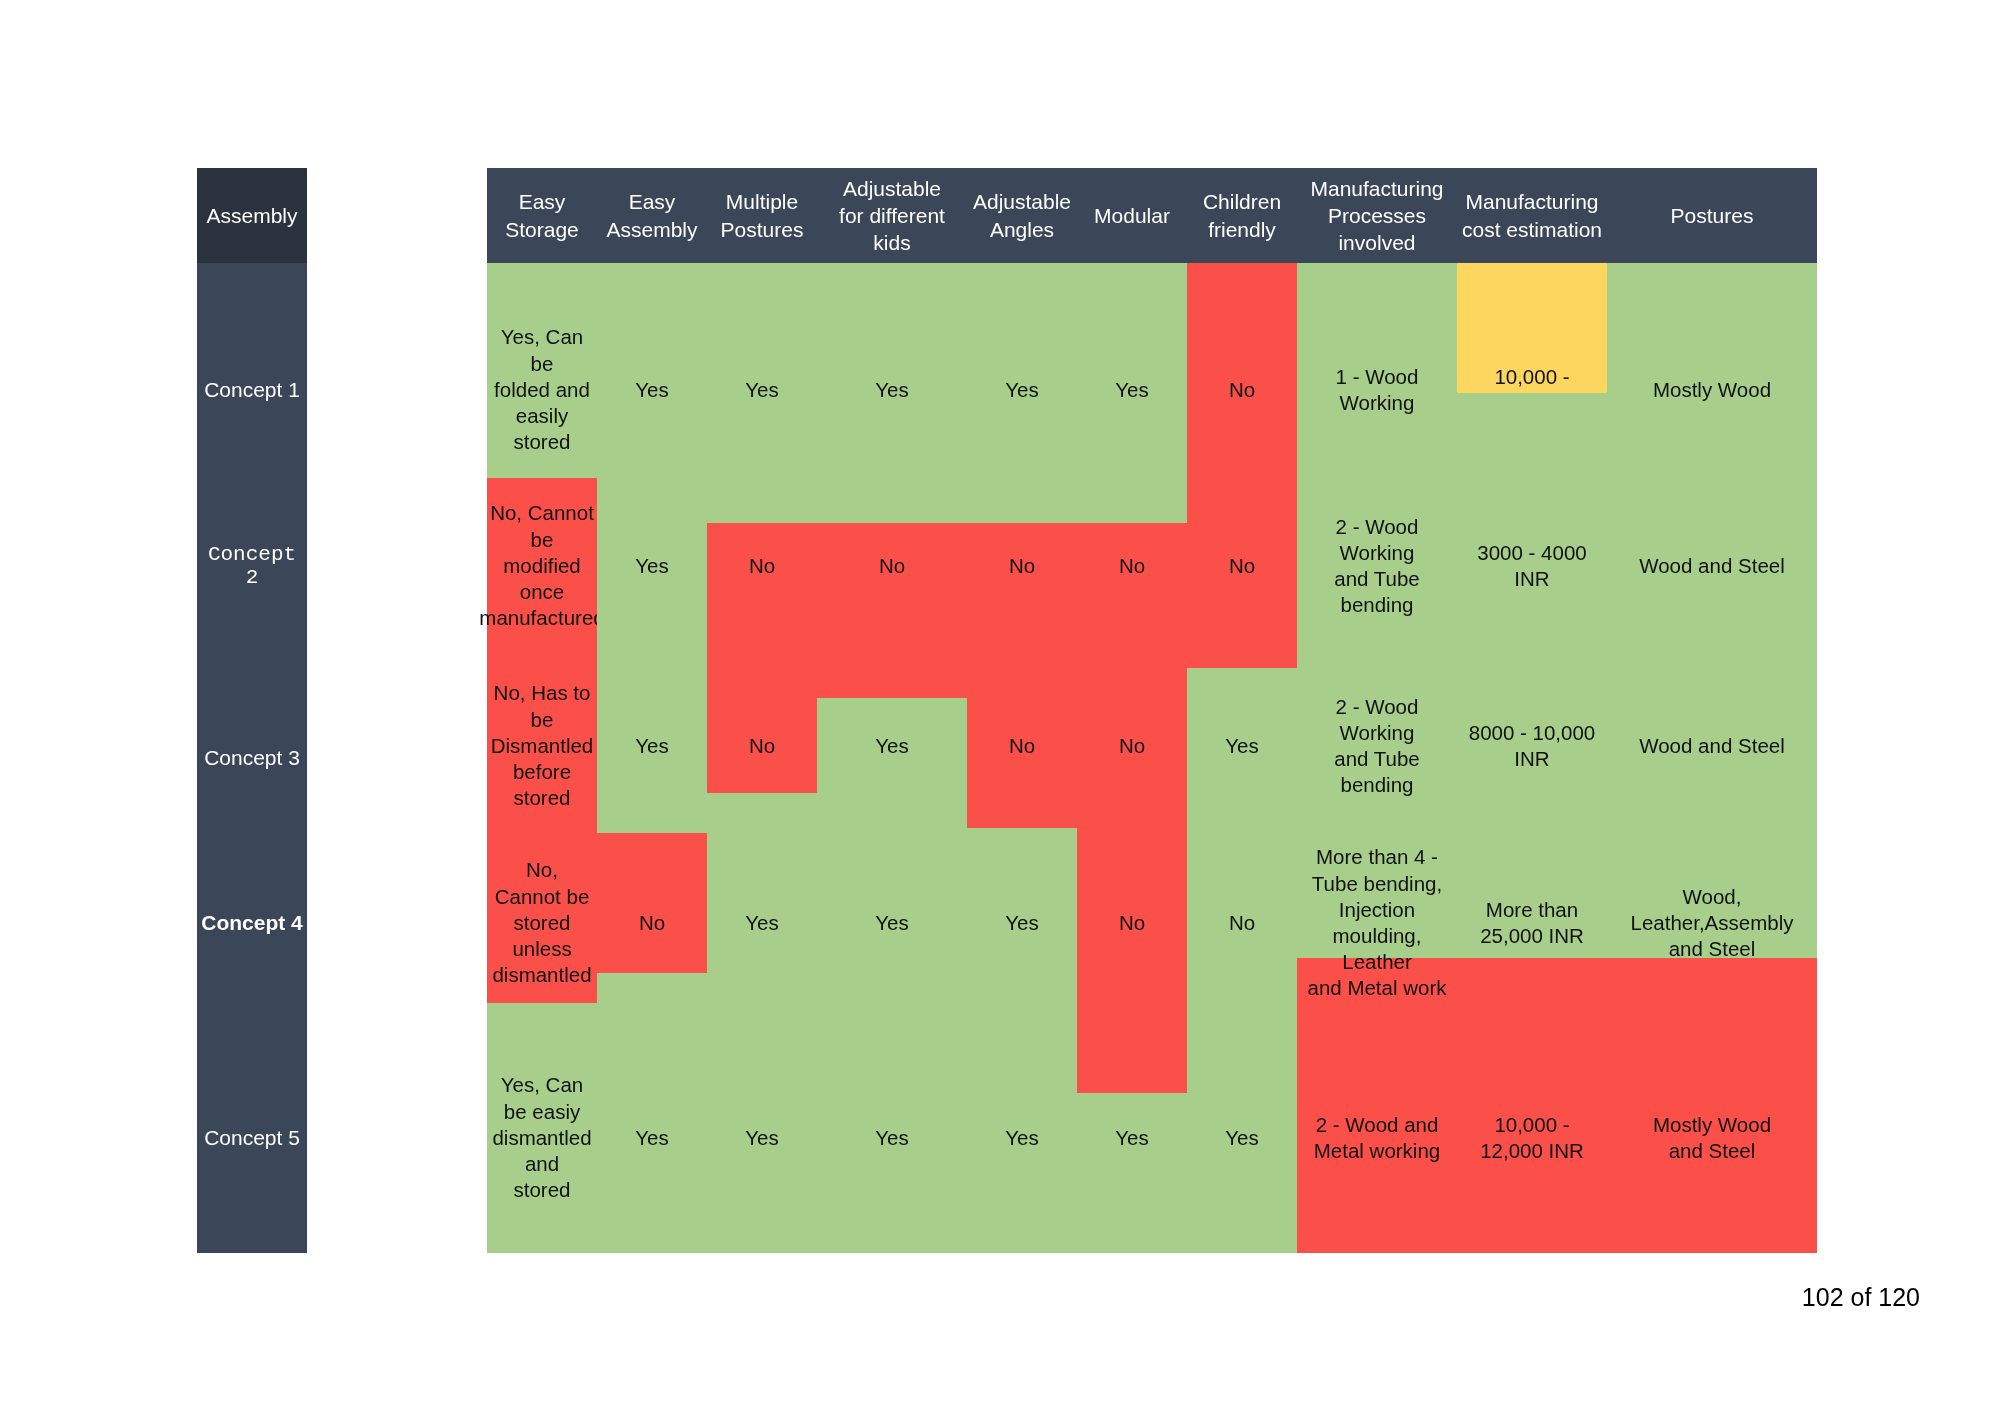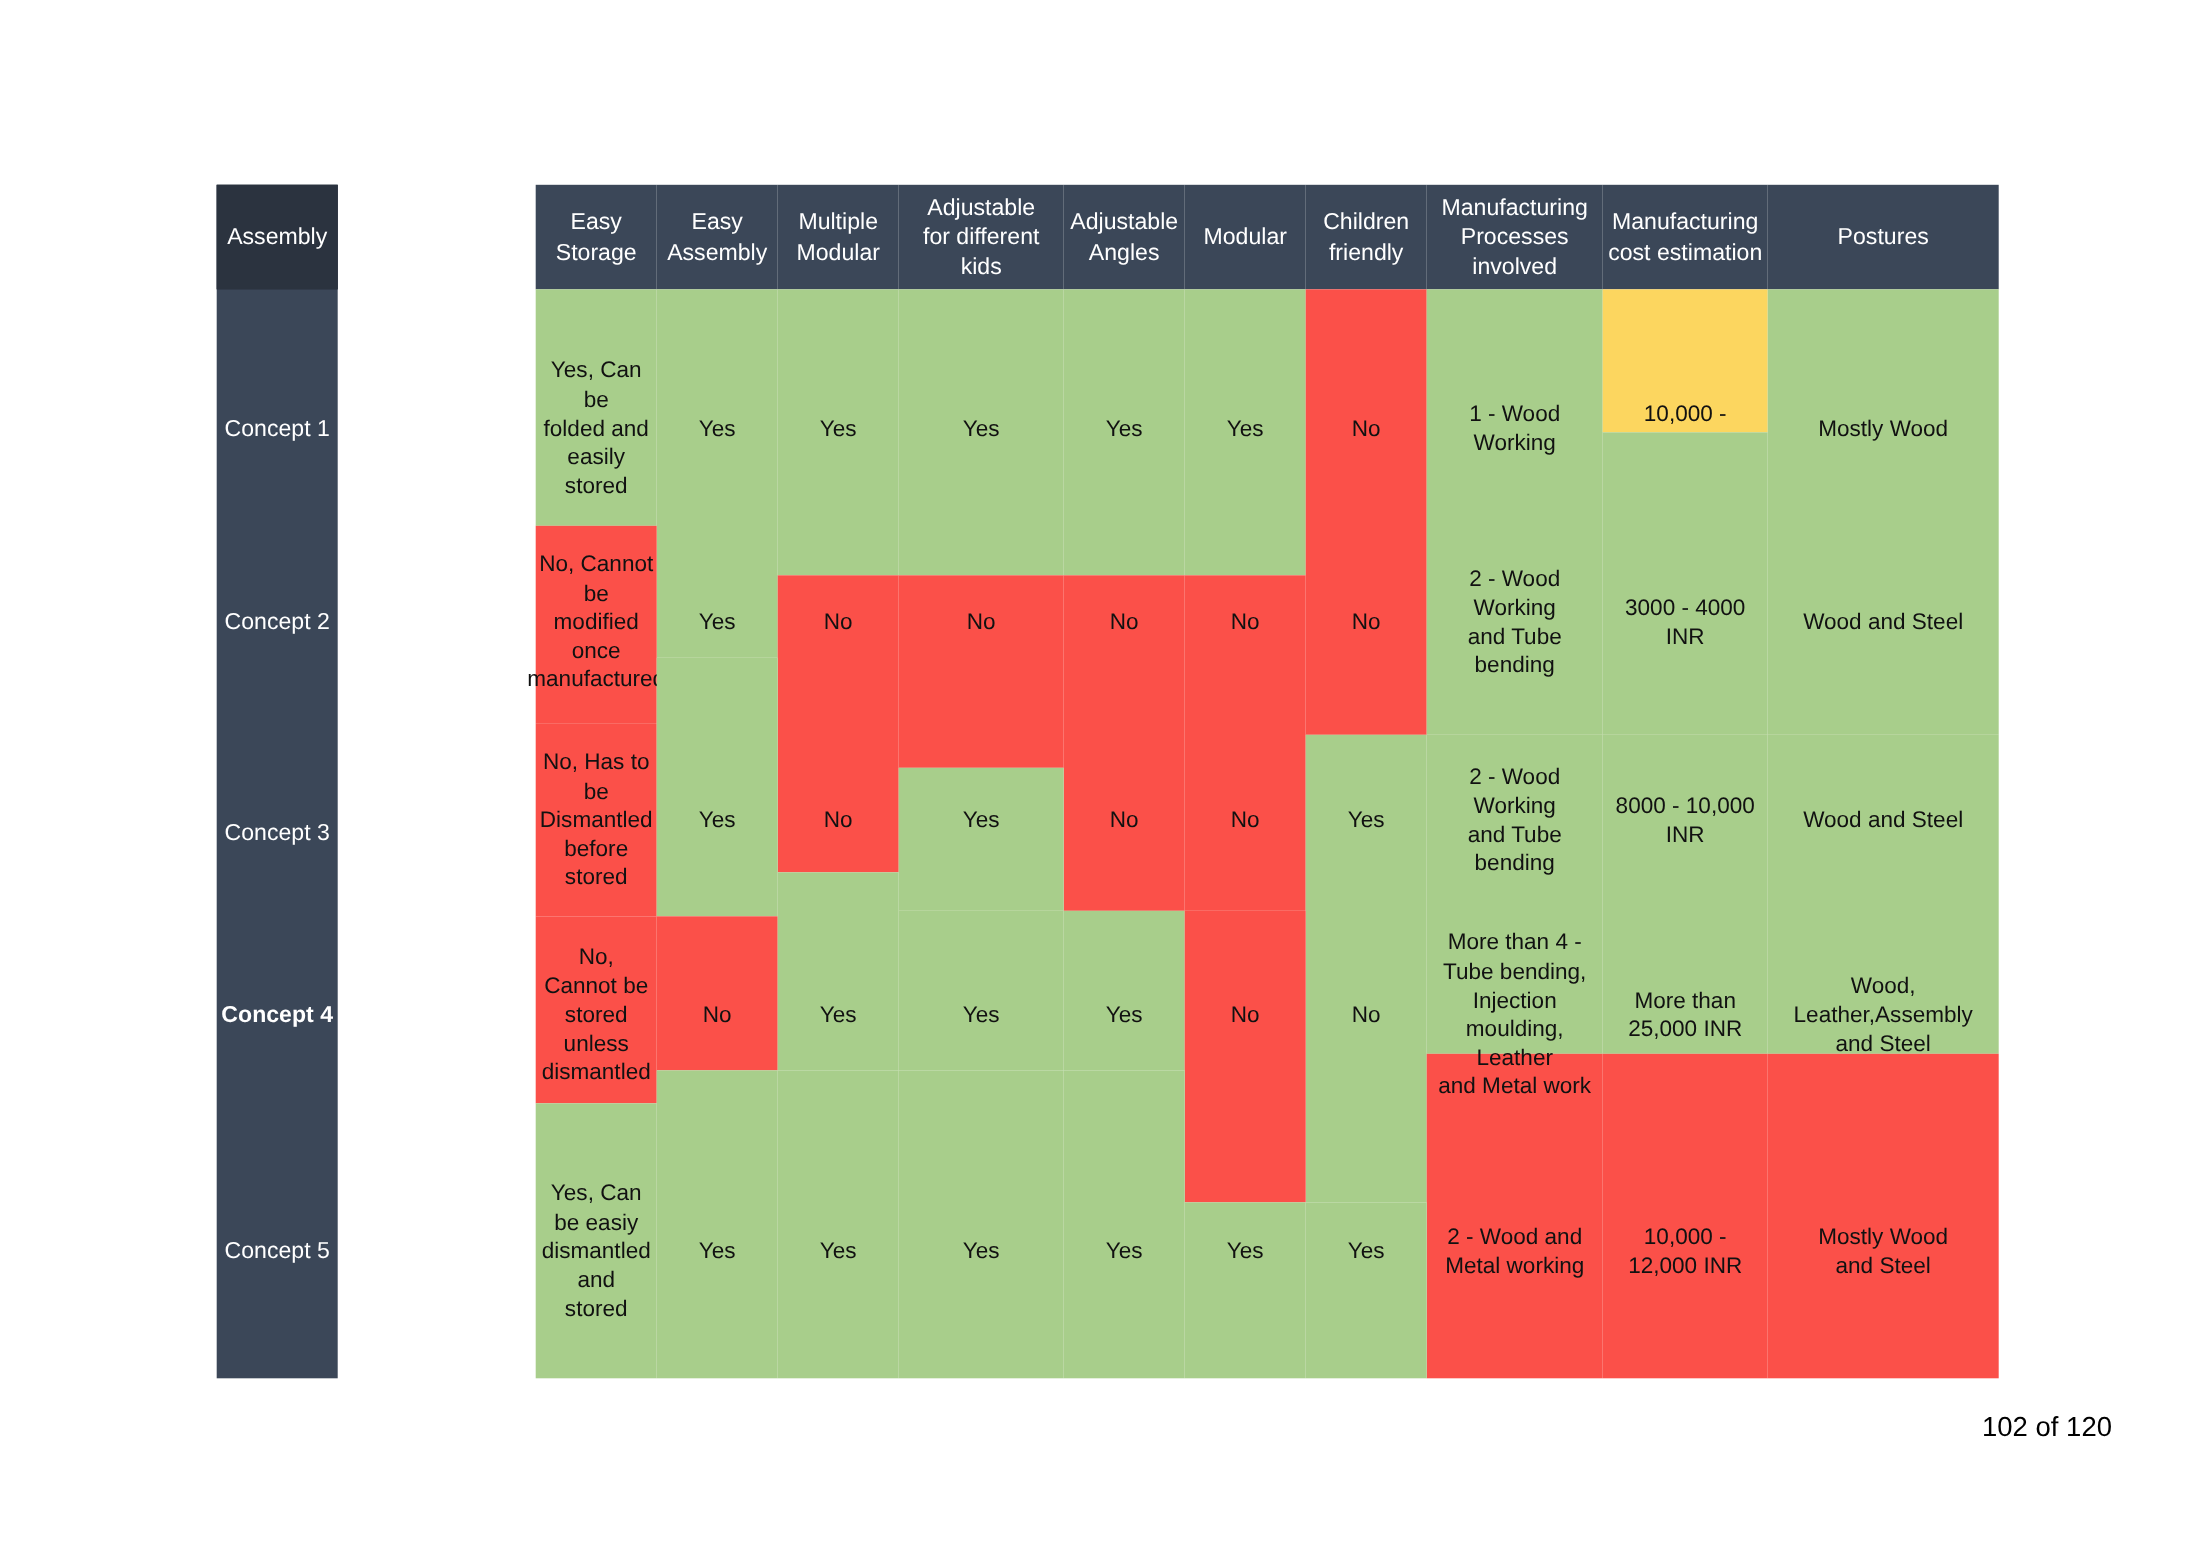--- a/index.html
+++ b/index.html
@@ -105,39 +105,39 @@
   <div id="row-rail">
     <div class="corner-box"></div>
   </div>
 
   <div id="header-row">
       <div class="hdr corner" style="left: 0px; top: 0px; width: 110px; height: 95px;">Assembly</div>
       <div class="hdr" style="left: 290px; top: 0px; width: 110px; height: 95px;">Easy Storage</div>
       <div class="hdr" style="left: 400px; top: 0px; width: 110px; height: 95px;">Easy
 Assembly</div>
       <div class="hdr" style="left: 510px; top: 0px; width: 110px; height: 95px;">Multiple
-Modular</div>
+Postures</div>
       <div class="hdr" style="left: 620px; top: 0px; width: 150px; height: 95px;">Adjustable
 for different
 kids</div>
       <div class="hdr" style="left: 770px; top: 0px; width: 110px; height: 95px;">Adjustable
 Angles</div>
       <div class="hdr" style="left: 880px; top: 0px; width: 110px; height: 95px;">Modular</div>
       <div class="hdr" style="left: 990px; top: 0px; width: 110px; height: 95px;">Children
 friendly</div>
       <div class="hdr" style="left: 1100px; top: 0px; width: 160px; height: 95px;">Manufacturing
 Processes
 involved</div>
       <div class="hdr" style="left: 1260px; top: 0px; width: 150px; height: 95px;">Manufacturing
 cost estimation</div>
       <div class="hdr" style="left: 1410px; top: 0px; width: 210px; height: 95px;">Postures</div>
     </div>
   <div id="row-labels">
       <div class="rowlabel" style="top: 204px; height: 36px;">Concept 1</div>
-      <div class="rowlabel" style="top: 380px; height: 36px;">Concept 2</div>
+      <div class="rowlabel" style="top: 380px; height: 36px; font-family: Liberation Mono, monospace;">Concept 2</div>
       <div class="rowlabel" style="top: 572px; height: 36px;">Concept 3</div>
       <div class="rowlabel" style="top: 737px; height: 36px; font-weight: bold;">Concept 4</div>
       <div class="rowlabel" style="top: 952px; height: 36px;">Concept 5</div>
     </div>
   <div id="data-cells">
       <div class="cell green" style="left: 290px; top: 95px; width: 110px; height: 215px;"></div>
       <div class="cell" style="background: transparent; left: 290px; top: 152px; width: 110px; height: 140px;">Yes, Can be
 folded and easily
 stored</div>
       <div class="cell green" style="left: 400px; top: 95px; width: 110px; height: 335px;"></div>

